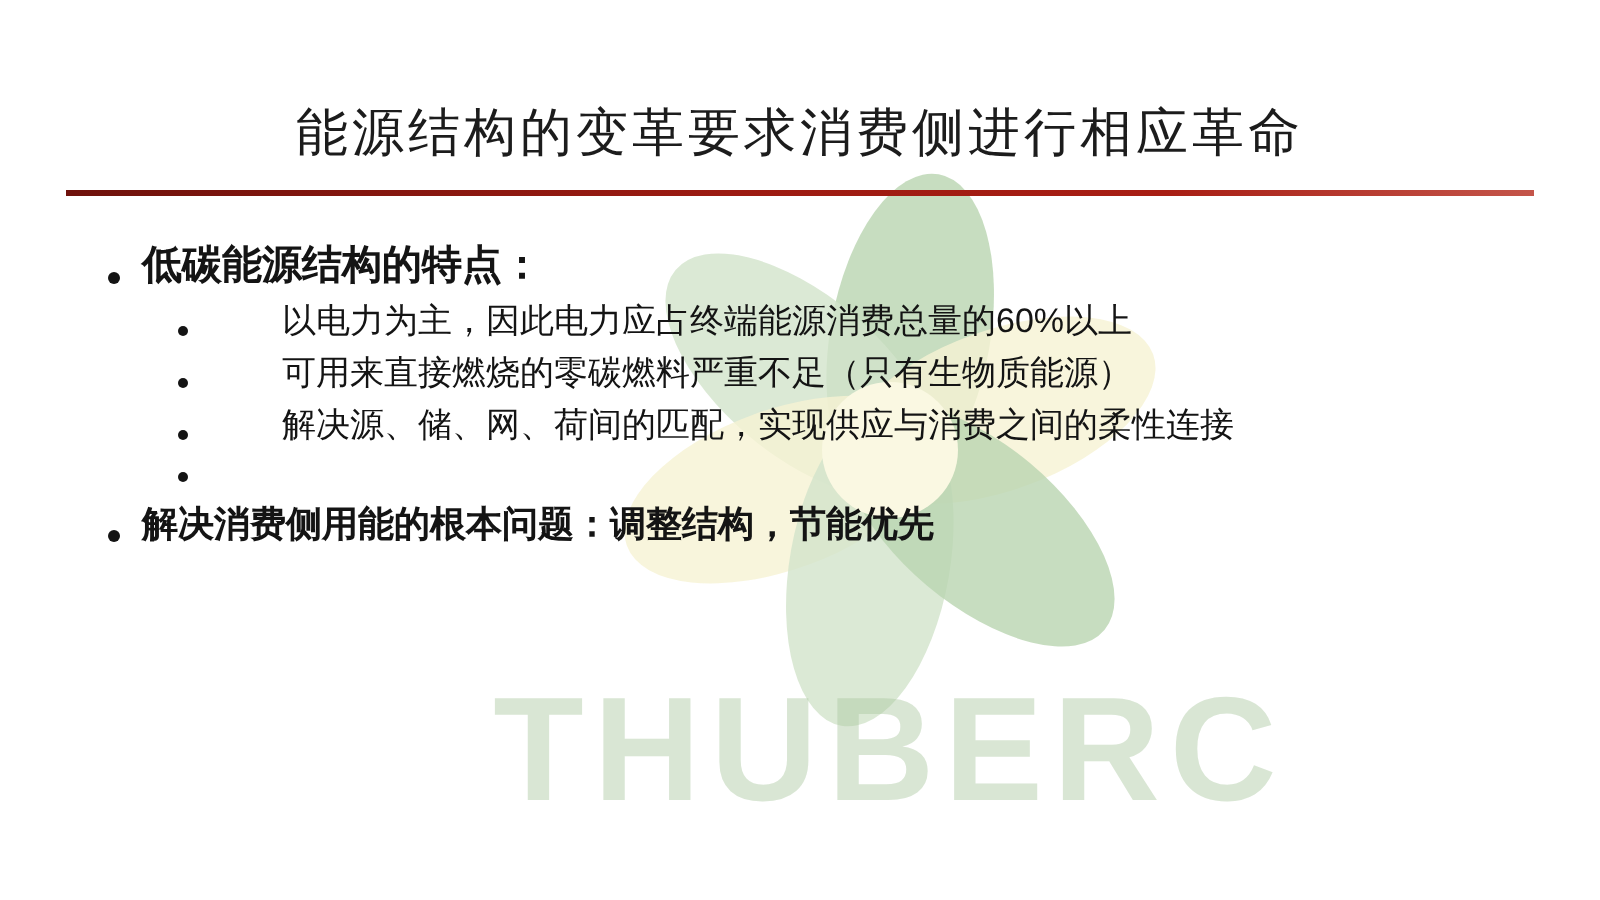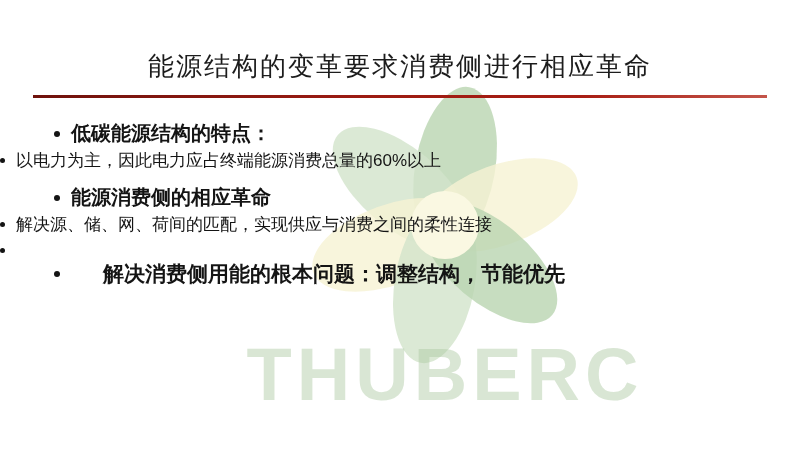--- a/index.html
+++ b/index.html
@@ -11,28 +11,28 @@
 
   .slide-title{position:absolute;top:42px;left:0;width:100%;margin:0;
     text-align:center;font-size:26px;font-weight:400;letter-spacing:2px;
     color:#1c1c1c;line-height:48px;white-space:nowrap;z-index:2;}
 
   .title-underline{position:absolute;top:95px;left:33px;width:734px;height:3px;
     background:linear-gradient(90deg,#6f120c 0%,#9c1b12 45%,#a81e14 75%,#c4554a 100%);
     z-index:2;}
 
   .bullet-list{position:absolute;top:119px;left:0;right:0;z-index:2;color:#141414;}
-  .row{display:flex;align-items:flex-start;}
+  .row{display:flex;align-items:center;}
   .lv1{padding-left:54px;font-size:20px;font-weight:700;line-height:27px;margin-top:1px;}
-  .lv2{font-size:17px;font-weight:500;line-height:25px;margin-top:1px;}
+  .lv2{padding-left:89px;font-size:17px;font-weight:500;line-height:25px;margin-top:1px;gap:36px;}
   .dot{flex:0 0 auto;border-radius:50%;background:#141414;margin-right:11px;}
   .lv1 .dot{width:6px;height:6px;margin-top:11px;}
   .lv2 .dot{width:5px;height:5px;margin-top:10px;}
   .gap-before{margin-top:11px;}
-  .last-line{font-size:21px;line-height:28px;margin-top:7px;gap:32px;}
+  .last-line{font-size:18px;line-height:28px;margin-top:7px;}
   .row-text{white-space:nowrap;}
 </style>
 </head>
 <body>
 
 <div class="slide">
 
   <svg class="watermark" viewBox="0 0 800 450" xmlns="http://www.w3.org/2000/svg">
     <g id="petal-group" transform="translate(445,225)">
         <ellipse cx="10.1" cy="-57.1" rx="82" ry="40" transform="rotate(-80 10.1 -57.1)" fill="#b9d5b0" fill-opacity="0.8"></ellipse>
@@ -52,23 +52,23 @@
 
   <div class="bullet-list" id="bullet-list">
       <div class="row lv1">
         <span class="dot"></span>
         <span class="row-text">低碳能源结构的特点：</span>
       </div>
       <div class="row lv2">
         <span class="dot"></span>
         <span class="row-text">以电力为主，因此电力应占终端能源消费总量的60%以上</span>
       </div>
-      <div class="row lv1 gap-before">
+      <div class="row lv2">
         <span class="dot"></span>
-        <span class="row-text">能源消费侧的相应革命</span>
+        <span class="row-text">可用来直接燃烧的零碳燃料严重不足（只有生物质能源）</span>
       </div>
       <div class="row lv2">
         <span class="dot"></span>
         <span class="row-text">解决源、储、网、荷间的匹配，实现供应与消费之间的柔性连接</span>
       </div>
       <div class="row lv2">
         <span class="dot"></span>
       </div>
       <div class="row lv1 gap-before last-line">
         <span class="dot"></span>

